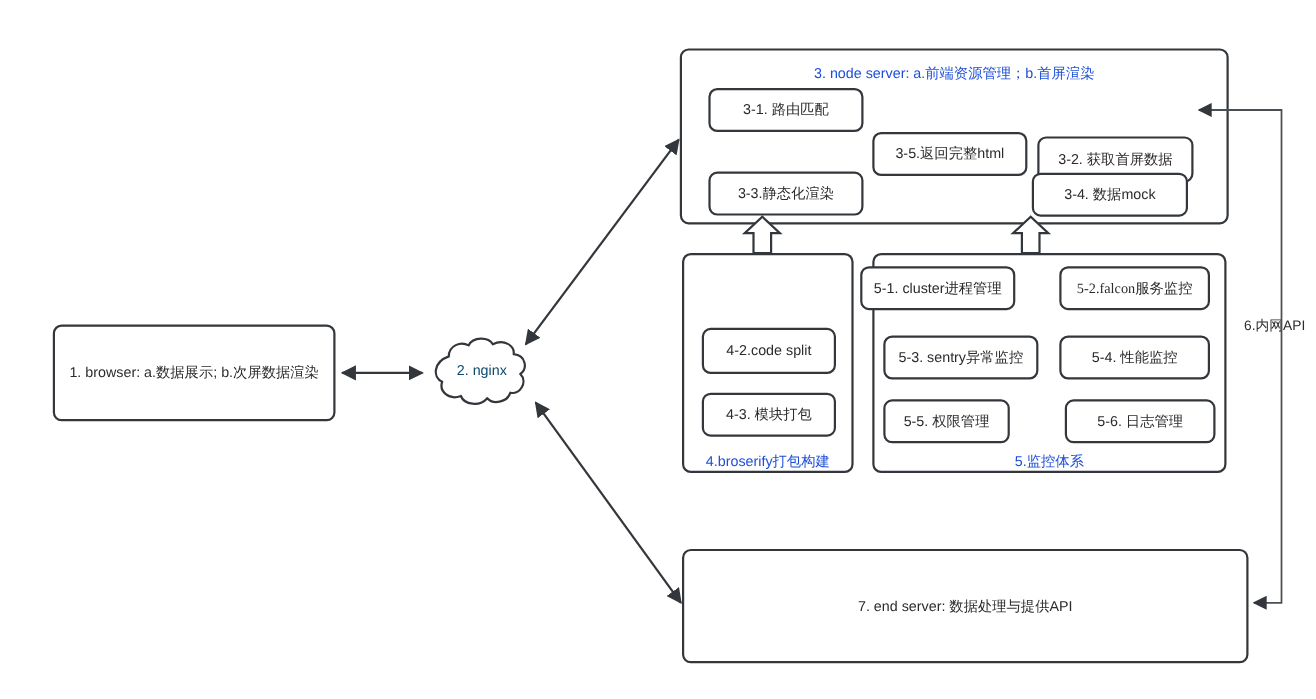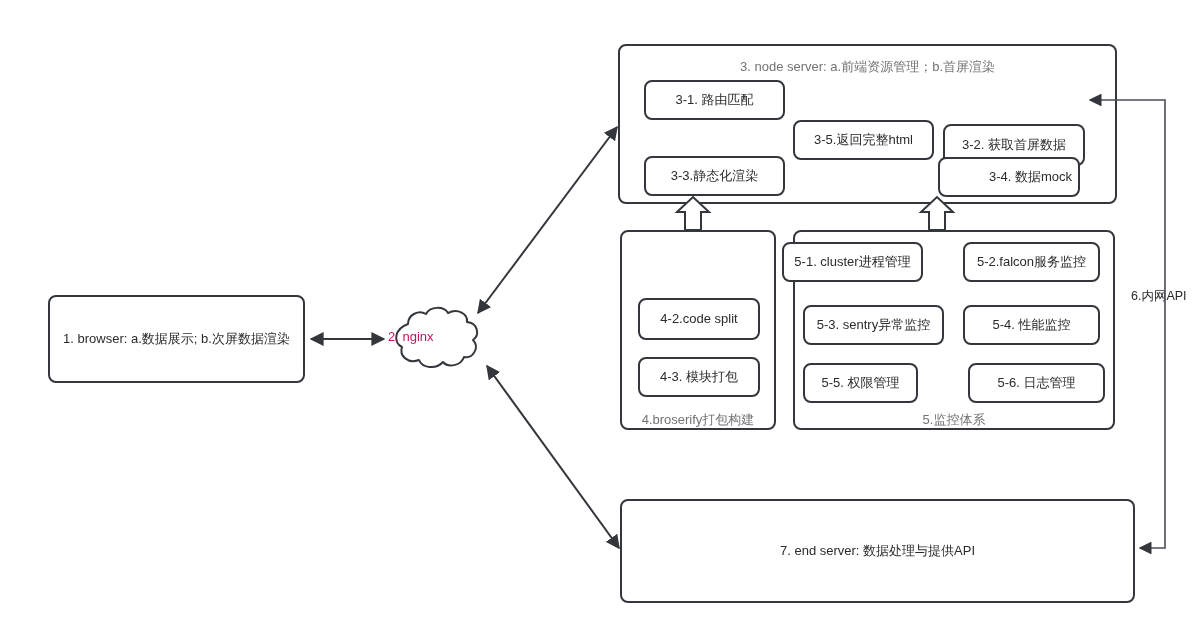--- a/index.html
+++ b/index.html
@@ -34,21 +34,21 @@
     padding: 18px 6px;
   }
   .node.group {
     align-items: flex-start;
     justify-content: center;
   }
   .group-title {
     position: absolute;
     text-align: center;
     font-size: 13px;
-    color: #737373;
+    color: #1d4ed8;
     white-space: nowrap;
   }
   .edge-label {
     position: absolute;
     font-size: 12.5px;
     color: #2b2b2b;
     white-space: nowrap;
   }
   svg.overlay {
     position: absolute;
@@ -73,23 +73,23 @@
     stroke: #33373b;
     stroke-width: 2;
     stroke-linejoin: miter;
   }
   .cloud-wrap {
     position: absolute;
   }
   .cloud-label {
     position: absolute;
     width: 100%;
-    text-align: left;
+    text-align: center;
     font-size: 13px;
-    color: #be185d;
+    color: #0c4a6e;
   }
 </style>
 </head>
 <body>
 
 <div id="canvas">
 
   <div class="node" style="left:48px; top:295px; width:257px; height:88px;">
     <span>1. browser: a.数据展示; b.次屏数据渲染</span>
   </div>
@@ -116,21 +116,21 @@
   </div>
   <div class="node" style="left:943px; top:78px; width:142px; height:42px;margin-top:46px;">
     <span>3-2. 获取首屏数据</span>
   </div>
   <div class="node" style="left:793px; top:120px; width:141px; height:38px;">
     <span>3-5.返回完整html</span>
   </div>
   <div class="node" style="left:644px; top:156px; width:141px; height:39px;">
     <span>3-3.静态化渲染</span>
   </div>
-  <div class="node" style="left:938px; top:157px; width:142px; height:39px;justify-content:flex-end;">
+  <div class="node" style="left:938px; top:157px; width:142px; height:39px;">
     <span>3-4. 数据mock</span>
   </div>
 
   <div class="node group" style="left:620px; top:230px; width:156px; height:200px;">
   </div>
   <div class="group-title" style="left:620px; top:411px; width:156px;">
     <span>4.broserify打包构建</span>
   </div>
 
   <div class="node" style="left:638px; top:298px; width:122px; height:42px;">
@@ -142,21 +142,21 @@
 
   <div class="node group" style="left:793px; top:230px; width:322px; height:200px;">
   </div>
   <div class="group-title" style="left:793px; top:411px; width:322px;">
     <span>5.监控体系</span>
   </div>
 
   <div class="node" style="left:782px; top:242px; width:141px; height:40px;">
     <span>5-1. cluster进程管理</span>
   </div>
-  <div class="node" style="left:963px; top:242px; width:137px; height:40px;">
+  <div class="node" style="left:963px; top:242px; width:137px; height:40px;font-family:Liberation Serif, serif;">
     <span>5-2.falcon服务监控</span>
   </div>
   <div class="node" style="left:803px; top:305px; width:141px; height:40px;">
     <span>5-3. sentry异常监控</span>
   </div>
   <div class="node" style="left:963px; top:305px; width:137px; height:40px;">
     <span>5-4. 性能监控</span>
   </div>
   <div class="node" style="left:803px; top:363px; width:115px; height:39px;">
     <span>5-5. 权限管理</span>

